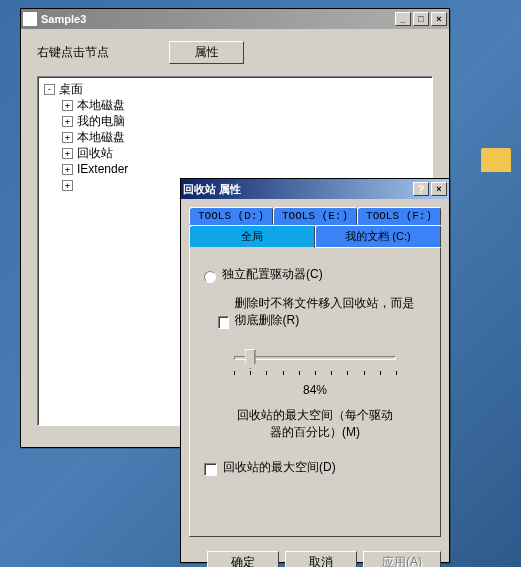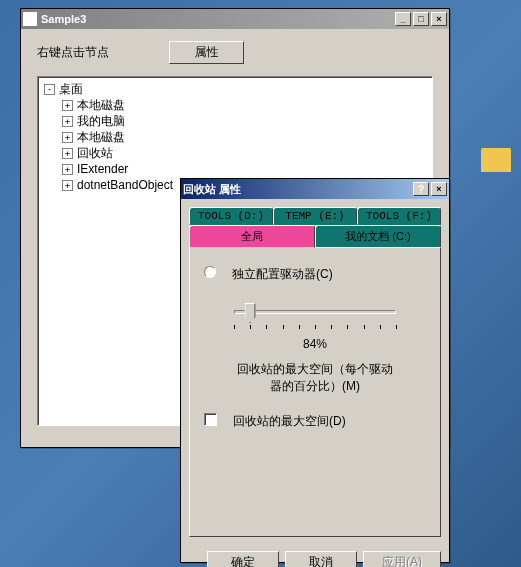--- a/index.html
+++ b/index.html
@@ -156,56 +156,56 @@
     .tabs {
       display: flex;
       flex-wrap: wrap;
       position: relative;
     }
     .tab-row {
       display: flex;
       width: 100%;
     }
     .tab {
-      background: #0f766e;
+      background: #3b82f6;
       border: 1px solid;
       border-color: #fff #404040 transparent #fff;
       padding: 2px 8px;
       font-size: 11px;
       border-radius: 3px 3px 0 0;
       margin-right: 0;
       cursor: default;
       white-space: nowrap;
       flex: 1;
       text-align: center;
       font-family: "Courier New", monospace;
     }
     .tab-row.front .tab {
       font-family: "SimSun", sans-serif;
       padding: 3px 10px;
     }
     .tab.active {
-      background: #ec4899;
+      background: #0ea5e9;
       position: relative;
       z-index: 2;
       border-bottom: 1px solid #d4d0c8;
     }
     .tab-panel {
       border: 1px solid;
       border-color: #fff #404040 #404040 #fff;
       padding: 12px 14px;
       margin-top: -1px;
       height: 290px;
       position: relative;
     }
     .radio-row, .check-row {
       display: flex;
-      align-items: flex-start;
+      align-items: flex-end;
       margin: 6px 0;
-      gap: 16px;
+      gap: 6px;
     }
     .radio {
       width: 12px; height: 12px;
       border-radius: 50%;
       border: 1px solid;
       border-color: #808080 #fff #fff #808080;
       background: #fff;
       display: inline-flex;
       align-items: center;
       justify-content: center;
@@ -337,50 +337,53 @@
       <div class="tree-node tree-indent-1">
         <span class="expander">+</span>
         <span>回收站</span>
       </div>
       <div class="tree-node tree-indent-1">
         <span class="expander">+</span>
         <span>IExtender</span>
       </div>
       <div class="tree-node tree-indent-1">
         <span class="expander">+</span>
-        <span>dotnetBandObject</span>
       </div>
     </div>
   </div>
 </div>
 
 <div class="window win2">
   <div class="titlebar active">
     <span class="title-text">回收站 属性</span>
     <span class="help-btn">?</span>
     <span class="win-btn gap">
         <span class="shp">×</span>
       </span>
   </div>
   <div class="win2-content">
     <div class="tabs">
       <div class="tab-row back">
         <span class="tab">TOOLS (D:)</span>
-        <span class="tab">TEMP (E:)</span>
+        <span class="tab">TOOLS (E:)</span>
         <span class="tab">TOOLS (F:)</span>
       </div>
       <div class="tab-row front">
         <span class="tab active">全局</span>
         <span class="tab">我的文档 (C:)</span>
       </div>
     </div>
     <div class="tab-panel">
       <div class="radio-row">
         <span class="radio"></span>
         <span>独立配置驱动器(C)</span>
+      </div>
+      <div class="check-row" style="margin-left:14px;margin-top:12px;">
+        <span class="checkbox"></span>
+        <span>删除时不将文件移入回收站，而是彻底删除(R)</span>
       </div>
 
       <div class="slider-container">
         <div class="slider-track">
           <div class="slider-groove"></div>
           <div class="slider-thumb"></div>
         </div>
         <div class="slider-ticks">
           <span class="tick" style="left:0%"></span>
           <span class="tick" style="left:10%"></span>

